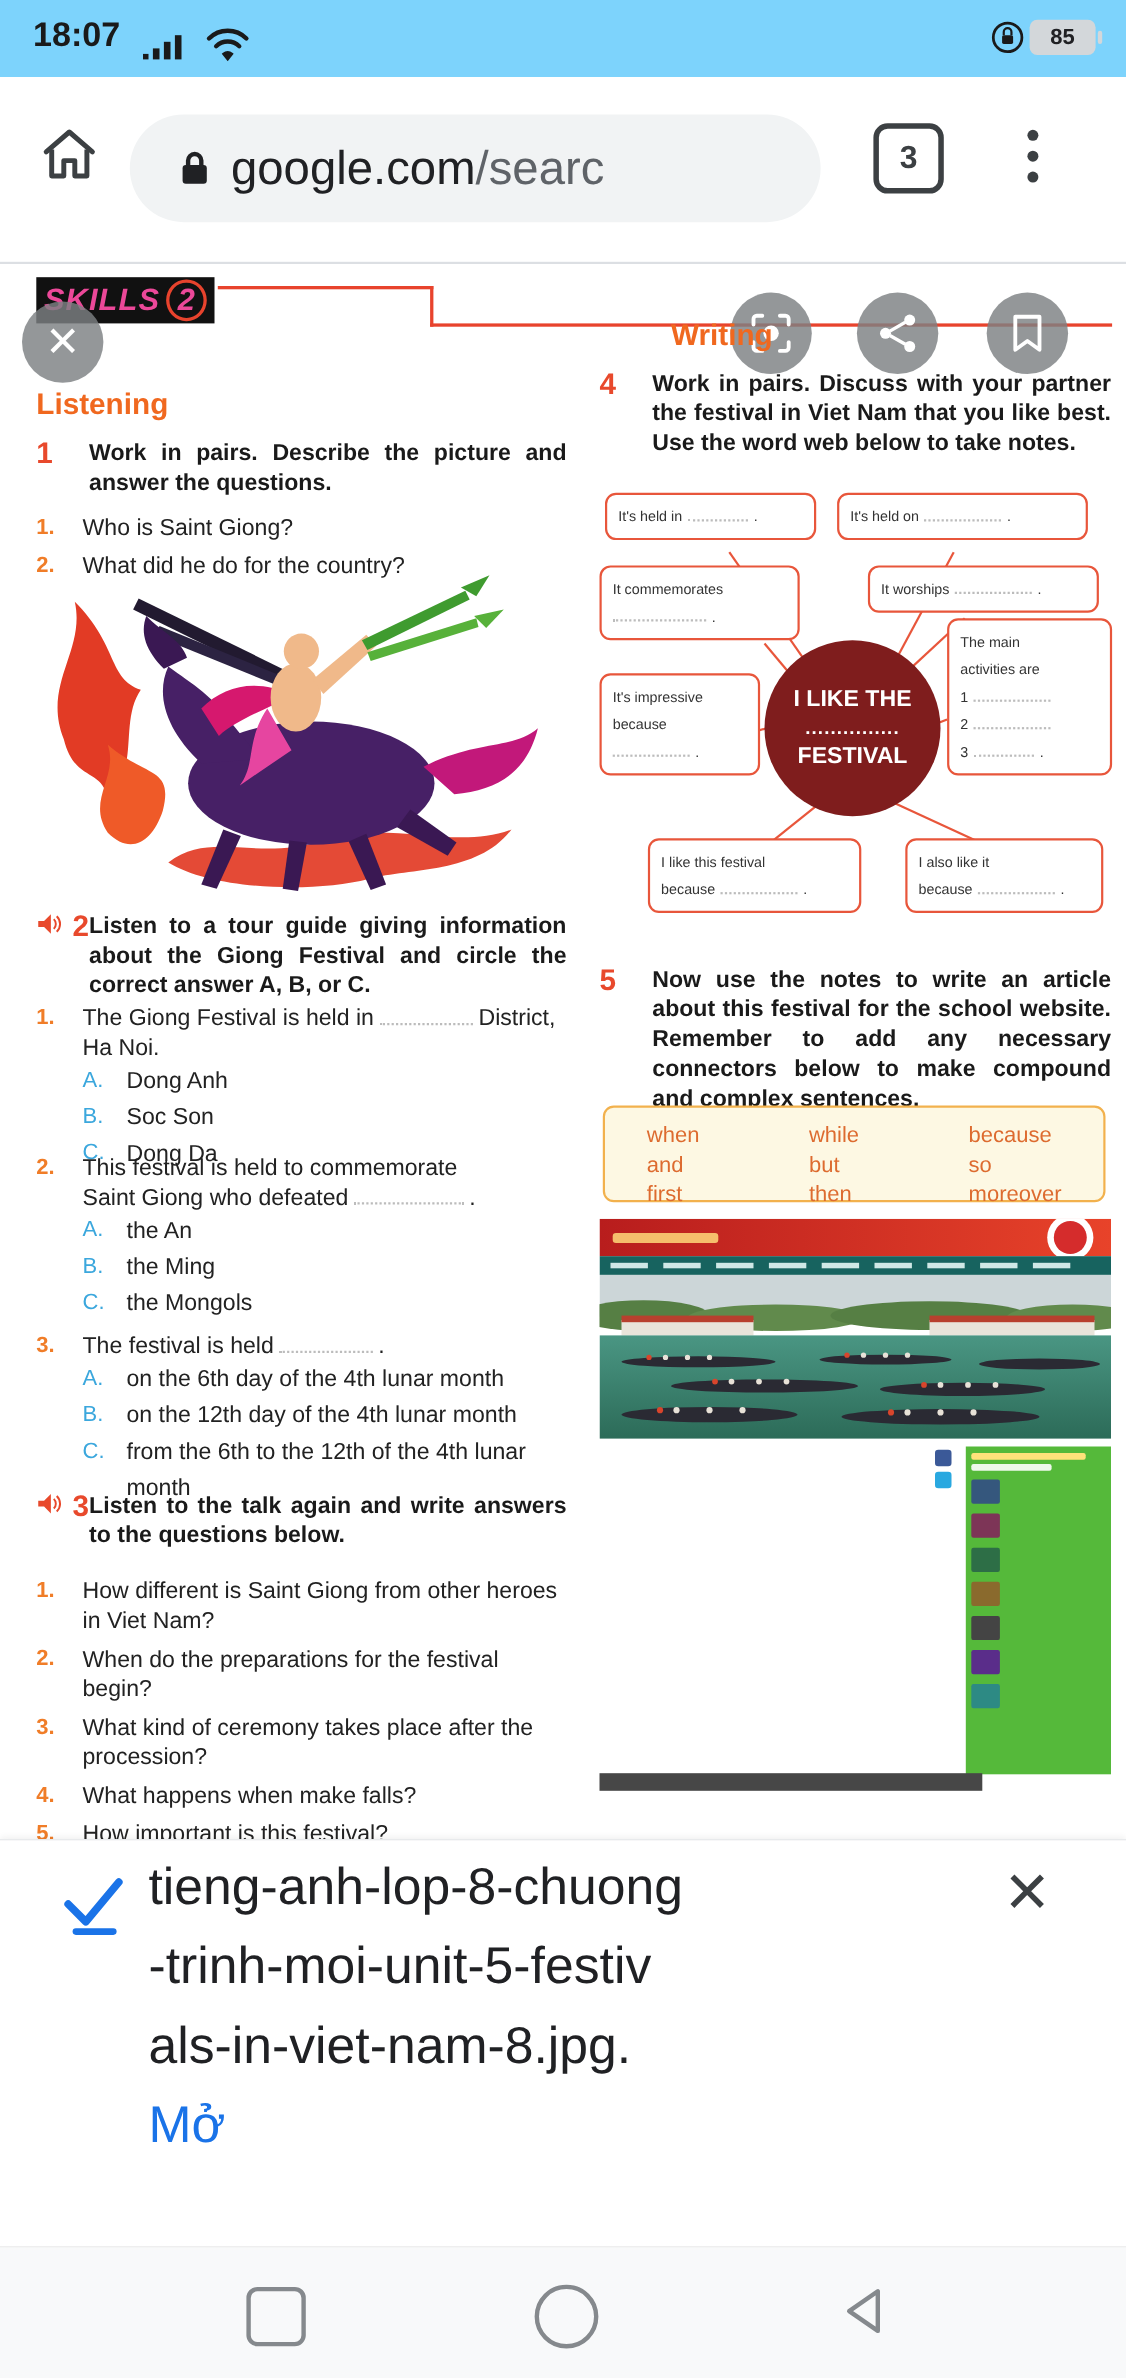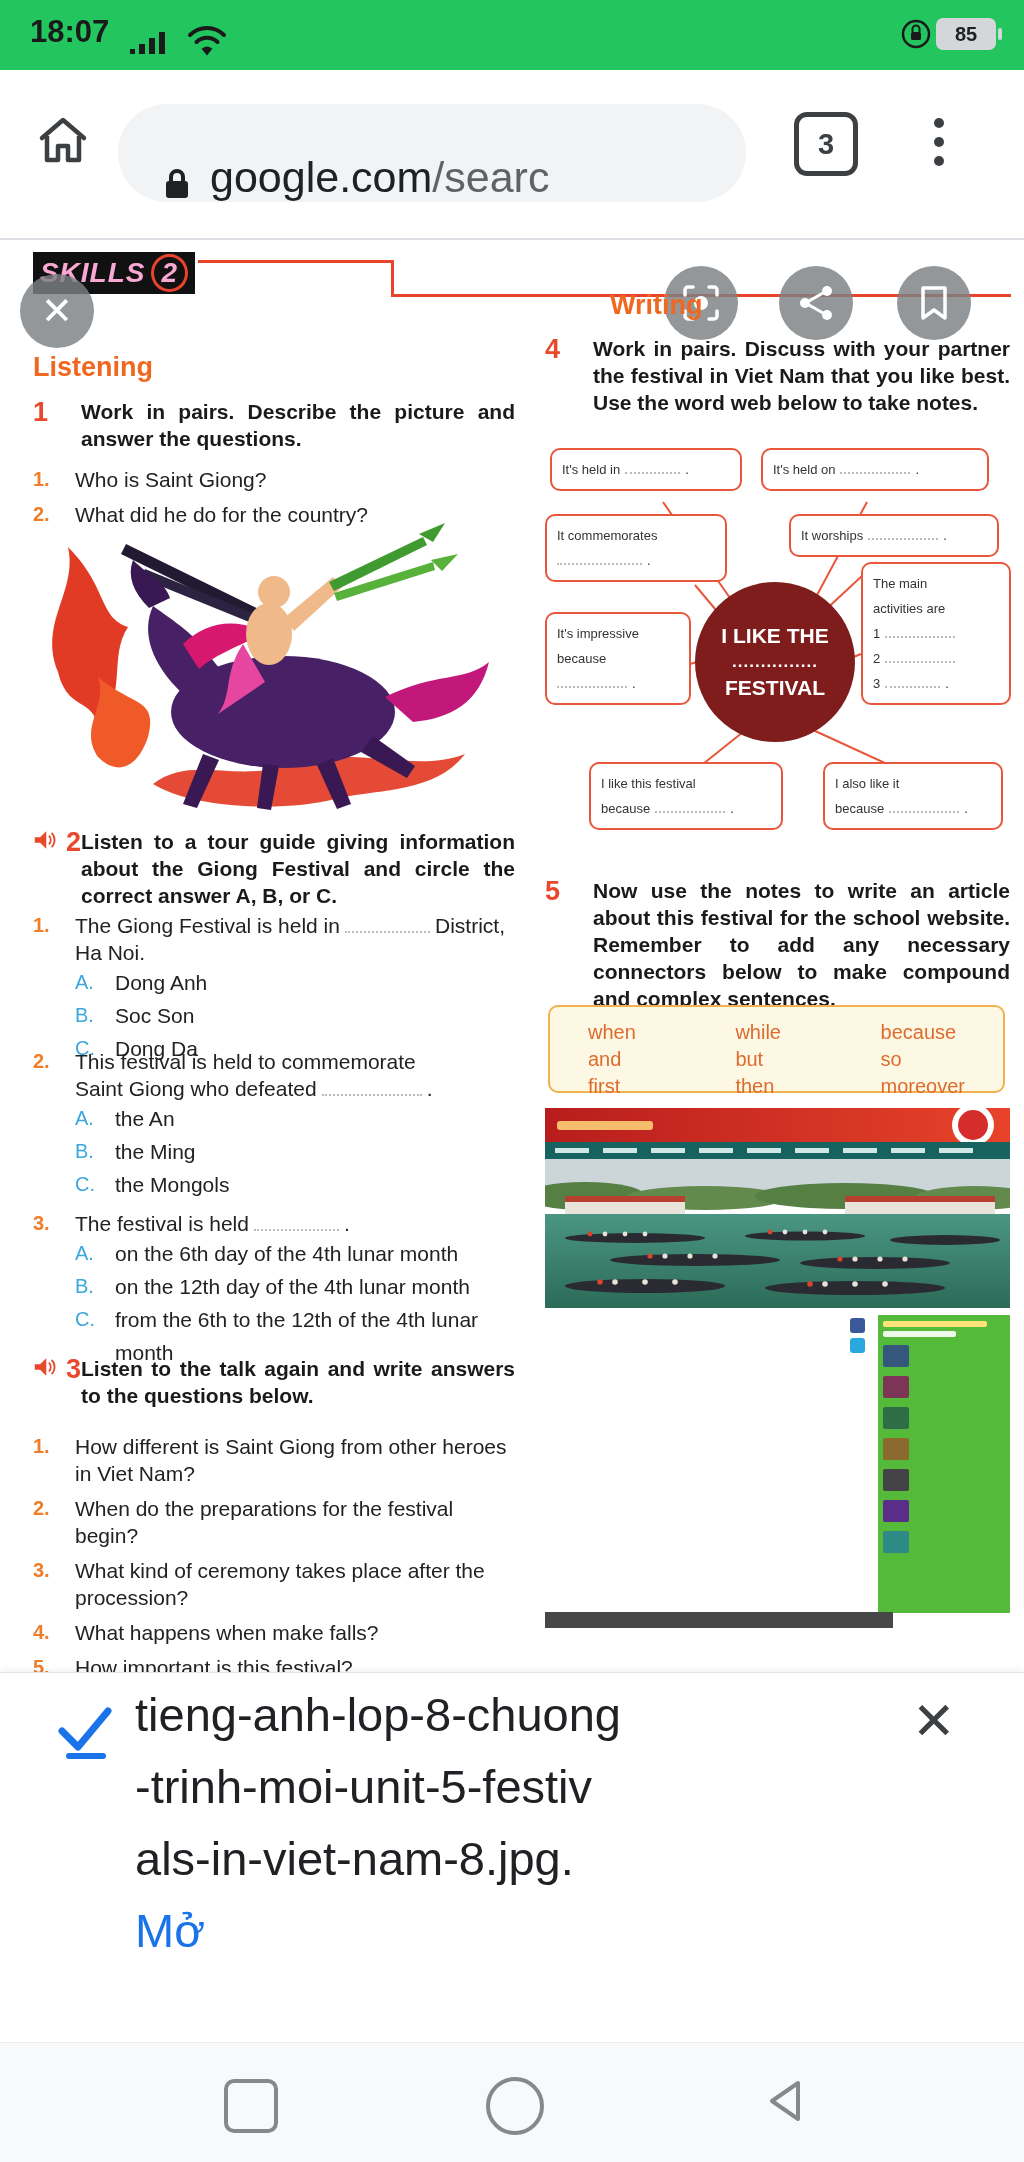--- a/index.html
+++ b/index.html
@@ -1,42 +1,42 @@
 <!DOCTYPE html>
 <html><head>
 <meta charset="utf-8">
 <style>
   html,body{margin:0;padding:0;background:#fff;}
   .screen{position:relative;width:1024px;height:2162px;background:#fff;overflow:hidden;
           font-family:"Liberation Sans",sans-serif;color:#222;}
   .abs{position:absolute;}
 
   
-  .statusbar{position:absolute;top:0;left:0;width:1024px;height:70px;background:#22c55e;}
+  .statusbar{position:absolute;top:0;left:0;width:1024px;height:70px;background:#7dd3fc;}
   .sb-time{position:absolute;left:30px;top:14px;font-size:31px;font-weight:700;color:#1a1a1a;}
   .sb-right{position:absolute;right:28px;top:18px;display:flex;align-items:center;gap:4px;}
   .battery{width:60px;height:32px;background:#d3d7da;border-radius:7px;display:flex;align-items:center;justify-content:center;
            font-size:20px;font-weight:700;color:#202124;position:relative;}
   .battery:after{content:"";position:absolute;right:-6px;top:10px;width:4px;height:12px;background:#d3d7da;border-radius:2px;}
 
   
   .browserbar{position:absolute;top:70px;left:0;width:1024px;height:168px;background:#fff;border-bottom:2px solid #dcdfe3;}
   .urlpill{position:absolute;left:118px;top:34px;width:628px;height:98px;background:#f1f3f4;border-radius:49px;
-           display:flex;align-items:flex-end;overflow:hidden;}
+           display:flex;align-items:center;overflow:hidden;}
   .urltext{font-size:43px;white-space:nowrap;overflow:hidden;}
   .url-domain{color:#202124;}
   .url-path{color:#5f6368;}
   .tabbtn{position:absolute;left:794px;top:42px;width:54px;height:54px;border:5px solid #3c4043;border-radius:13px;
           display:flex;align-items:center;justify-content:center;font-size:29px;font-weight:700;color:#3c4043;}
   .menudots{position:absolute;left:934px;top:48px;display:flex;flex-direction:column;gap:9px;}
   .menudots i{width:10px;height:10px;border-radius:50%;background:#3c4043;}
 
   
   .page{position:absolute;top:240px;left:0;width:1024px;height:1432px;background:#fff;overflow:hidden;}
-  .skills{position:absolute;left:33px;top:12px;width:162px;height:42px;background:#111;color:#f9a8d4;
+  .skills{position:absolute;left:33px;top:12px;width:162px;height:42px;background:#111;color:#ec4899;
           font-weight:700;font-style:italic;font-size:28px;display:flex;align-items:center;justify-content:center;letter-spacing:1px;}
   .skills .s2{border:3px solid #e8432d;border-radius:50%;padding:0 7px;margin-left:6px;}
   .redline{position:absolute;background:#e8432d;}
   .graycircle{position:absolute;width:74px;height:74px;border-radius:50%;background:rgba(125,128,131,.82);
               display:flex;align-items:center;justify-content:center;color:#fff;}
   .heading{position:absolute;font-size:27px;font-weight:700;color:#f0681f;}
   .col{position:absolute;width:482px;left:33px;}
   .exrow{display:flex;}
   .exnum{flex:none;width:48px;font-size:27px;font-weight:700;color:#e8492c;line-height:28px;display:flex;gap:6px;}
   .extext{flex:1;font-size:21px;font-weight:700;color:#1a1a1a;line-height:27px;text-align:justify;}

